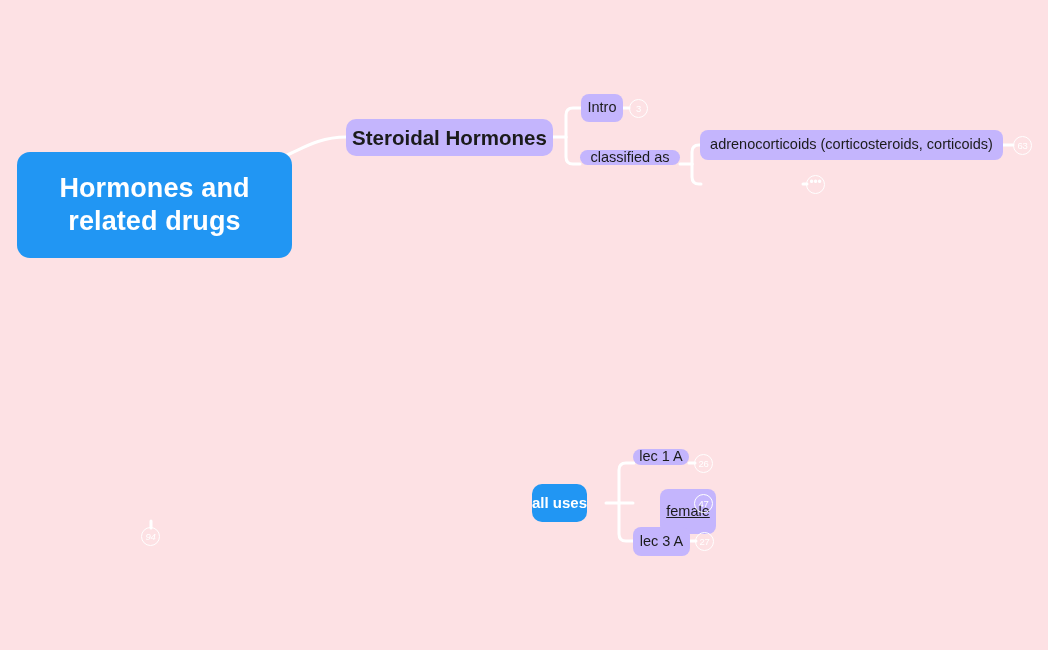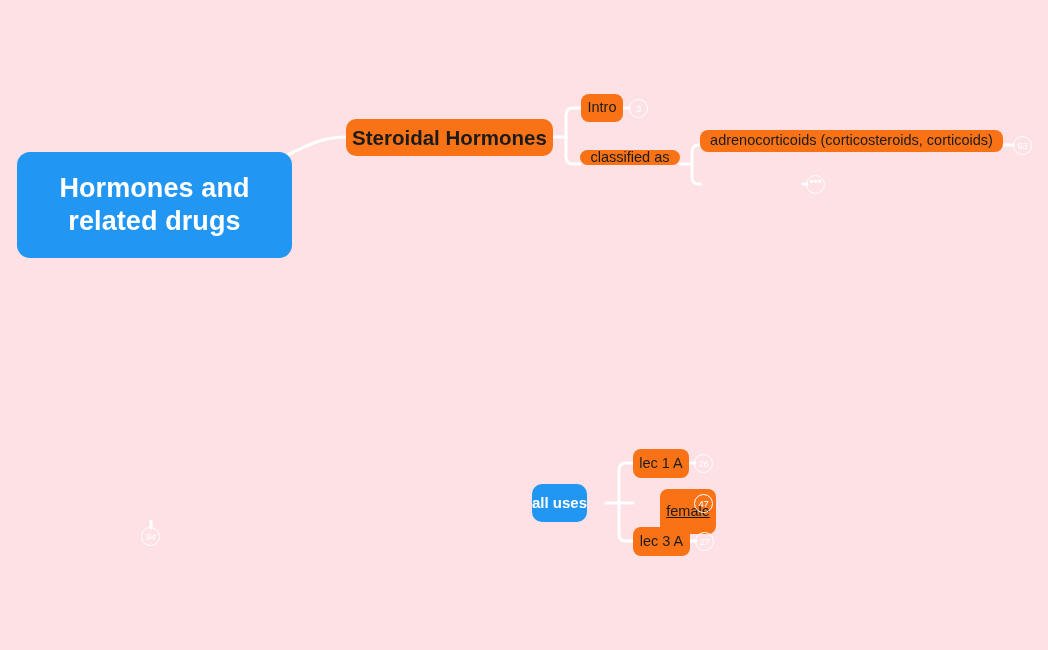--- a/index.html
+++ b/index.html
@@ -62,21 +62,21 @@
   }
   .node.accent.multiline {
     border-radius: 10px;
     font-size: 13.5px;
     white-space: normal;
     padding: 0 12px;
   }
 
   
   .node.plain {
-    background: #f97316;
+    background: #c4b5fd;
     color: #1b1b1b;
   }
   .node.plain.big {
     font-size: 20.5px;
     font-weight: 600;
     border-radius: 10px;
   }
   .node.plain.reg {
     font-size: 14.5px;
     border-radius: 8px;
@@ -151,40 +151,40 @@
     <span class="node-label">Intro</span>
   </div>
   <div class="badge" style="left:629px; top:99px;">
     <span>3</span>
   </div>
 
   <div class="node plain reg" style="left:580px; top:150px; width:100px; height:15px;">
     <span class="node-label">classified as</span>
   </div>
 
-  <div class="node plain reg" style="left:700px; top:130px; width:303px; height:22px;">
+  <div class="node plain reg" style="left:700px; top:130px; width:303px; height:30px;">
     <span class="node-label">adrenocorticoids (corticosteroids, corticoids)</span>
   </div>
   <div class="badge" style="left:1013px; top:136px;">
     <span>63</span>
   </div>
 
   <div class="badge dots" style="left:806px; top:175px;">
     <span>•••</span>
   </div>
 
   <div class="badge" style="left:141px; top:527px;font-style:italic;">
     <span>94</span>
   </div>
 
   <div class="node accent small" style="left:532px; top:484px; width:55px; height:38px;">
     <span class="node-label">all uses</span>
   </div>
 
-  <div class="node plain reg" style="left:633px; top:449px; width:56px; height:29px;">
+  <div class="node plain reg" style="left:633px; top:449px; width:56px; height:16px;">
     <span class="node-label">lec 1 A</span>
   </div>
   <div class="badge" style="left:694px; top:454px;">
     <span>26</span>
   </div>
 
   <div class="node plain reg" style="left:660px; top:489px; width:56px; height:45px;text-decoration:underline;">
     <span class="node-label">female</span>
   </div>
   <div class="badge" style="left:694px; top:494px;">

